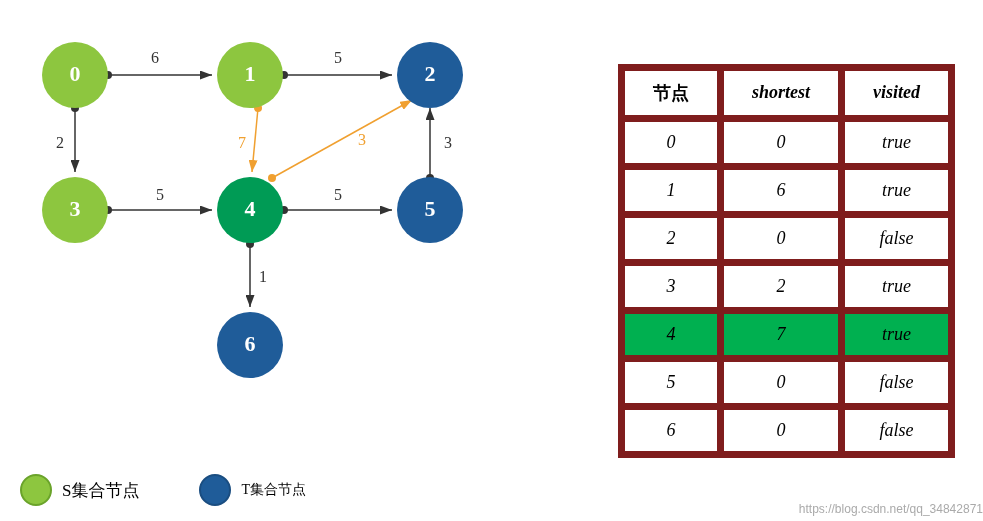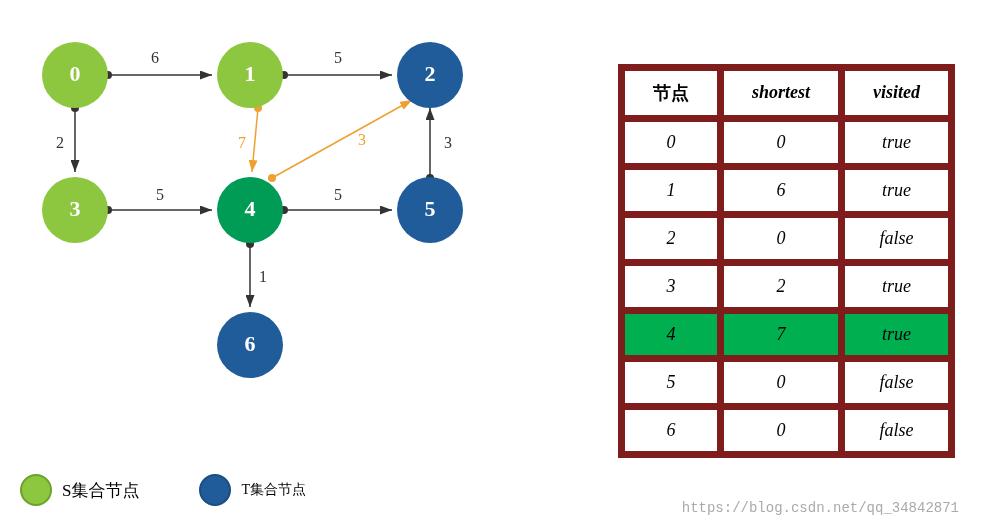--- a/index.html
+++ b/index.html
@@ -85,24 +85,24 @@
       display: inline-block;
     }
     .legend-circle.light-green { background: #8dc63f; border: 2px solid #6aa32a; }
     .legend-circle.dark-blue { background: #1f5c99; border: 2px solid #1a4d80; }
     .legend-circle.mid-green { background: #009b55; border: 2px solid #007a42; }
 
     
     #watermark {
       position: absolute;
       bottom: 5px;
-      right: 24px;
-      font-size: 14px;
+      right: 0;
+      font-size: 12px;
       color: #aaa;
-      font-family: Liberation Mono, monospace;
+      font-family: Liberation Sans, sans-serif;
     }
   </style>
 </head>
 <body>
 
 <div id="graph-area">
   <svg id="graph-svg" viewBox="0 0 590 430">
     <defs>
       <marker id="arrowhead" markerWidth="8" markerHeight="6" refX="8" refY="3" orient="auto">
         <polygon points="0 0, 8 3, 0 6" fill="#333"></polygon>

